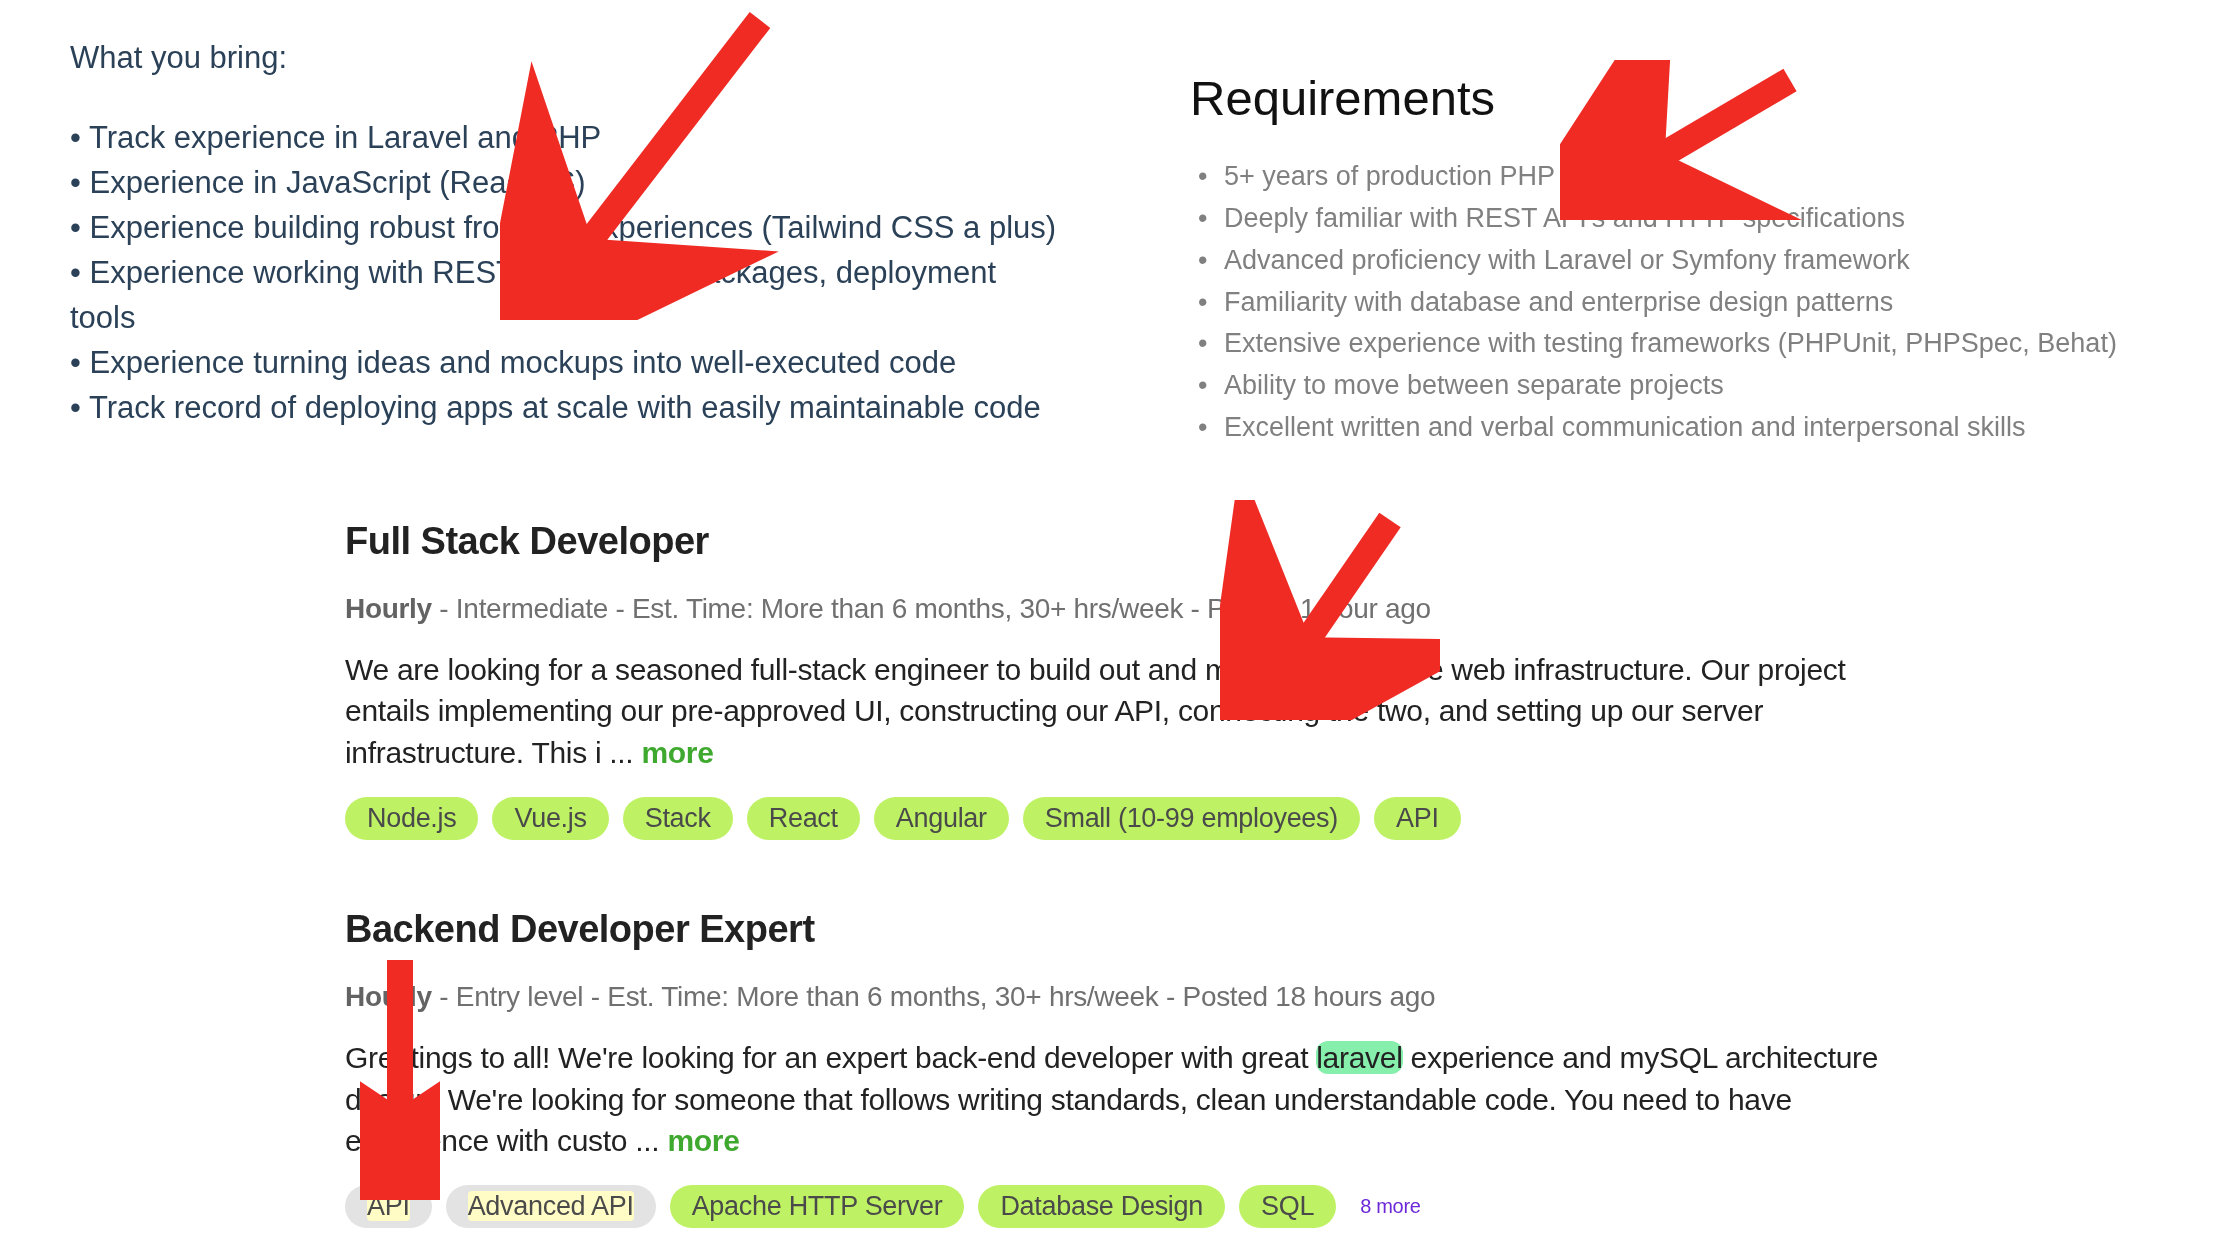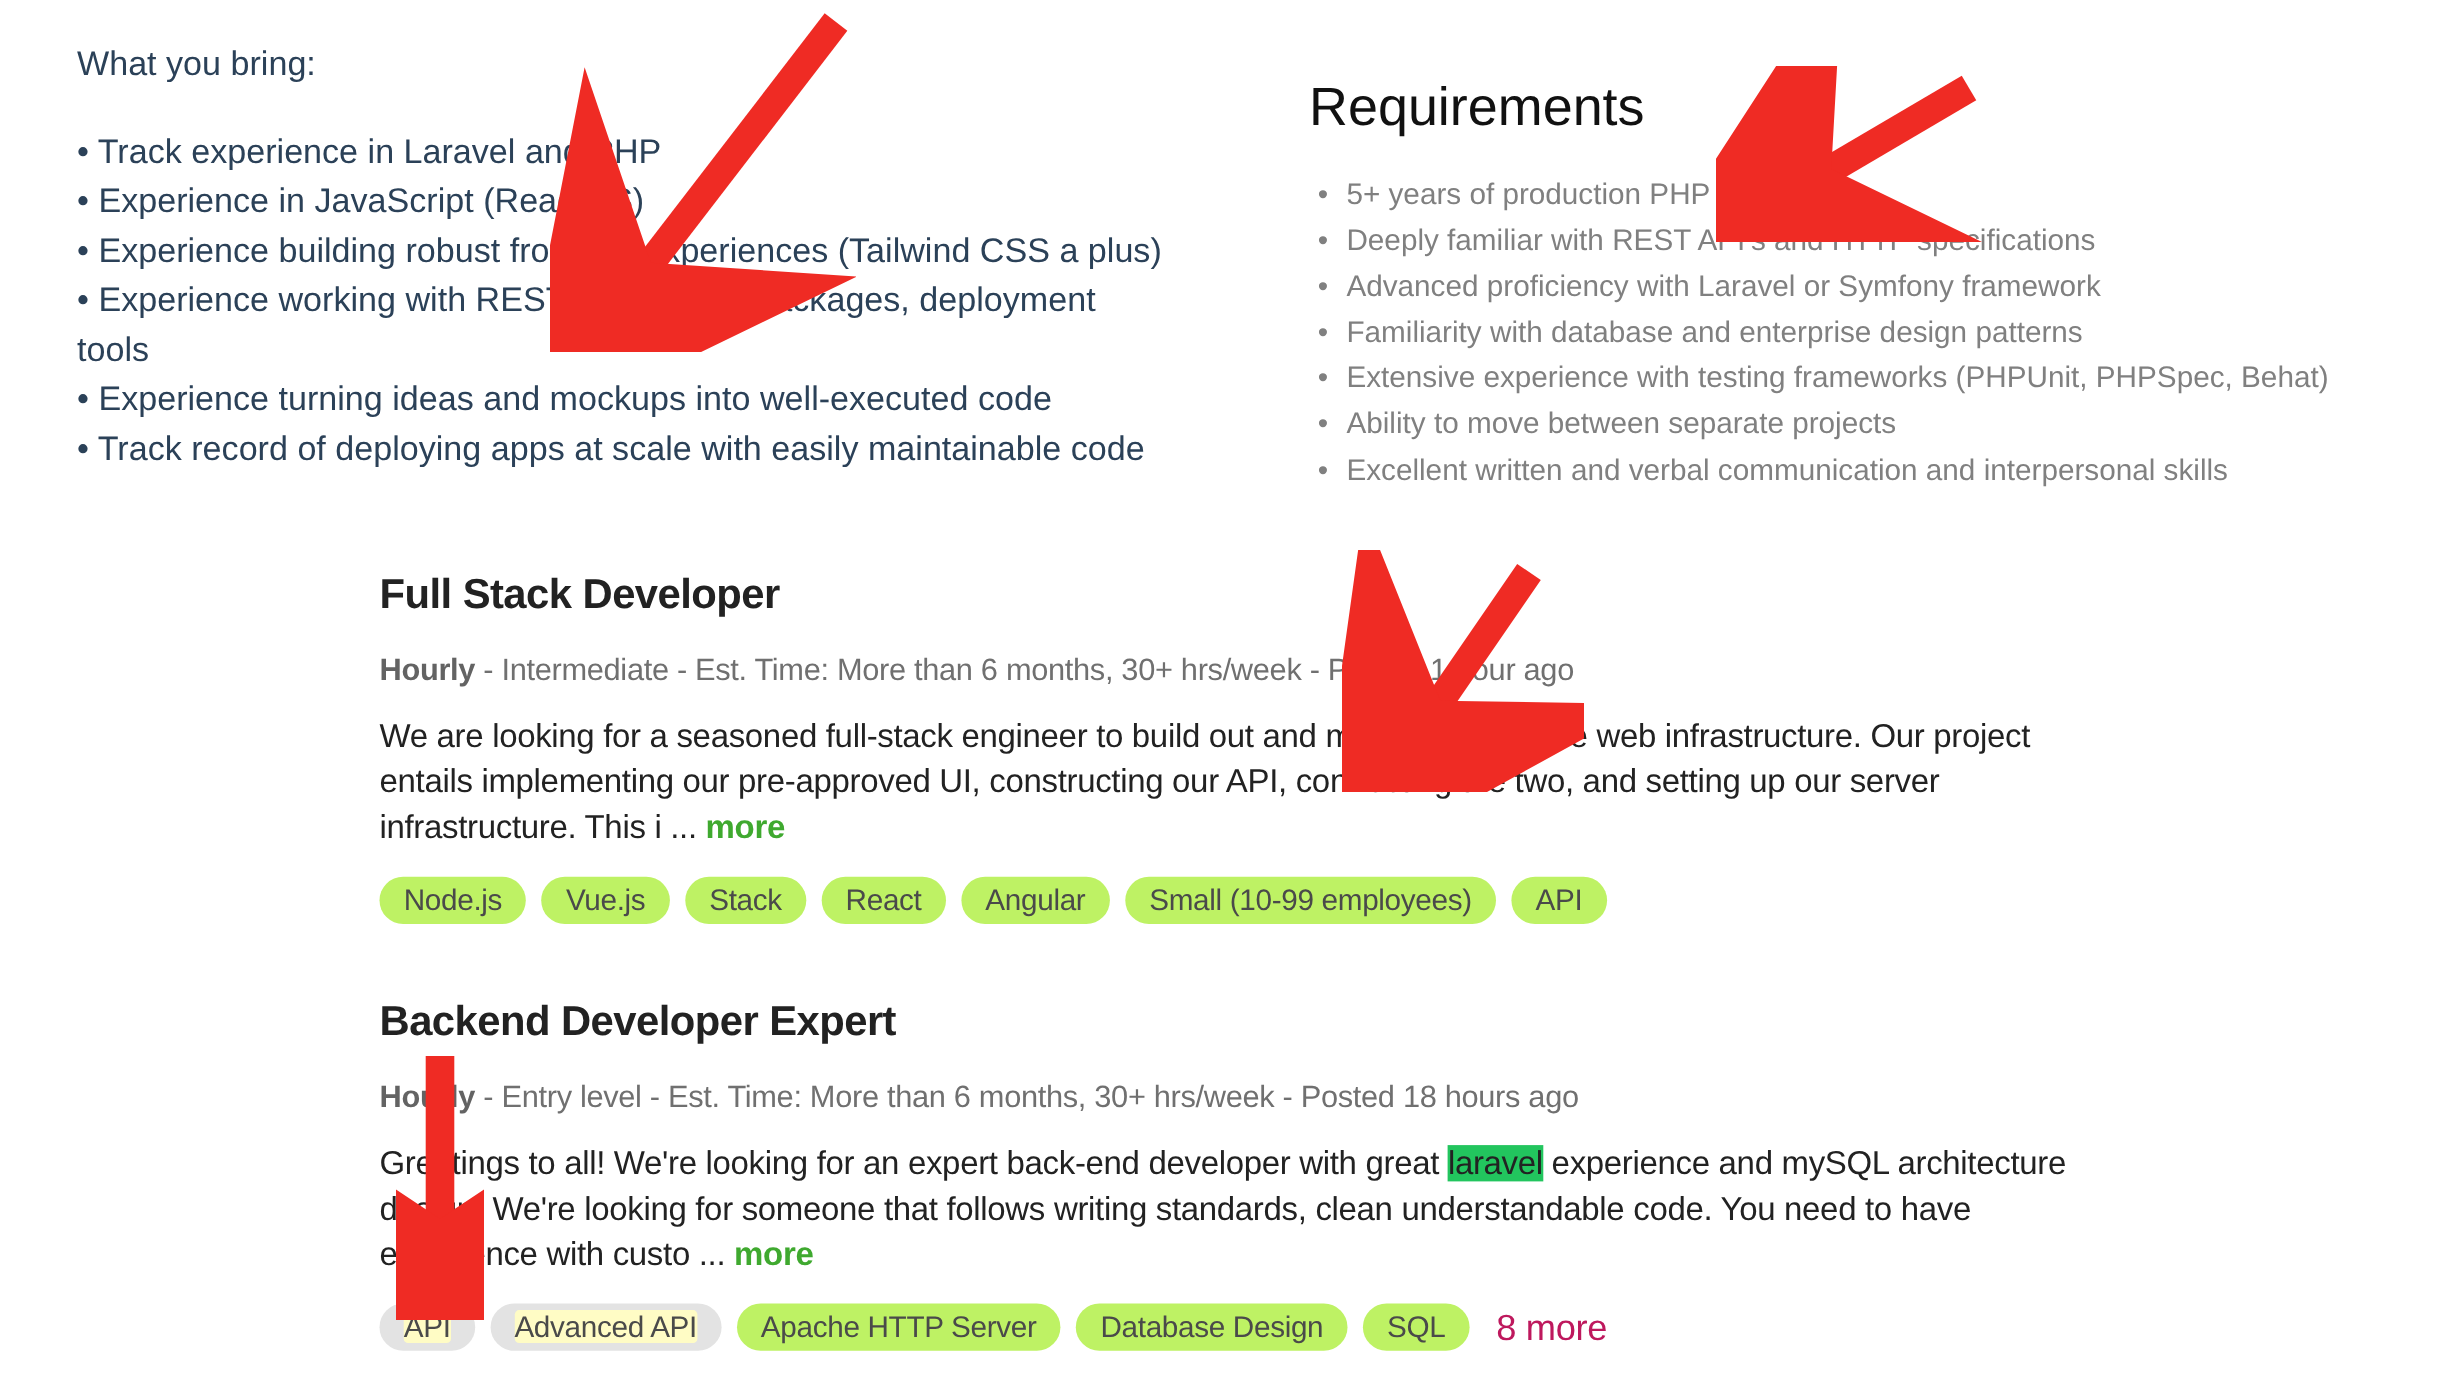--- a/index.html
+++ b/index.html
@@ -103,22 +103,22 @@
     line-height: 1.38;
     margin-bottom: 24px;
     letter-spacing: -0.3px;
   }
   .job .more {
     color: #3fa92f;
     font-weight: 700;
     cursor: pointer;
   }
   .job .hl {
-    background: #22c55e;
-    border-radius: 0;
+    background: #86efac;
+    border-radius: 12px;
   }
   .job .tags {
     display: flex;
     flex-wrap: wrap;
     gap: 14px;
     align-items: center;
   }
   .job .tag {
     background: #bef264;
     color: #4a4a4a;
@@ -129,22 +129,22 @@
     letter-spacing: -0.3px;
   }
   .job .tag.hl {
     background: #e3e3e3;
   }
   .job .tag.hl span {
     background: #fffcc5;
     border-radius: 4px;
   }
   .job .moretags {
-    font-size: 33px;
-    color: #be185d;
+    font-size: 20px;
+    color: #6d28d9;
     margin-left: 10px;
     letter-spacing: -0.3px;
   }
 
   
   .arrow {
     position: absolute;
     pointer-events: none;
   }
 </style>

